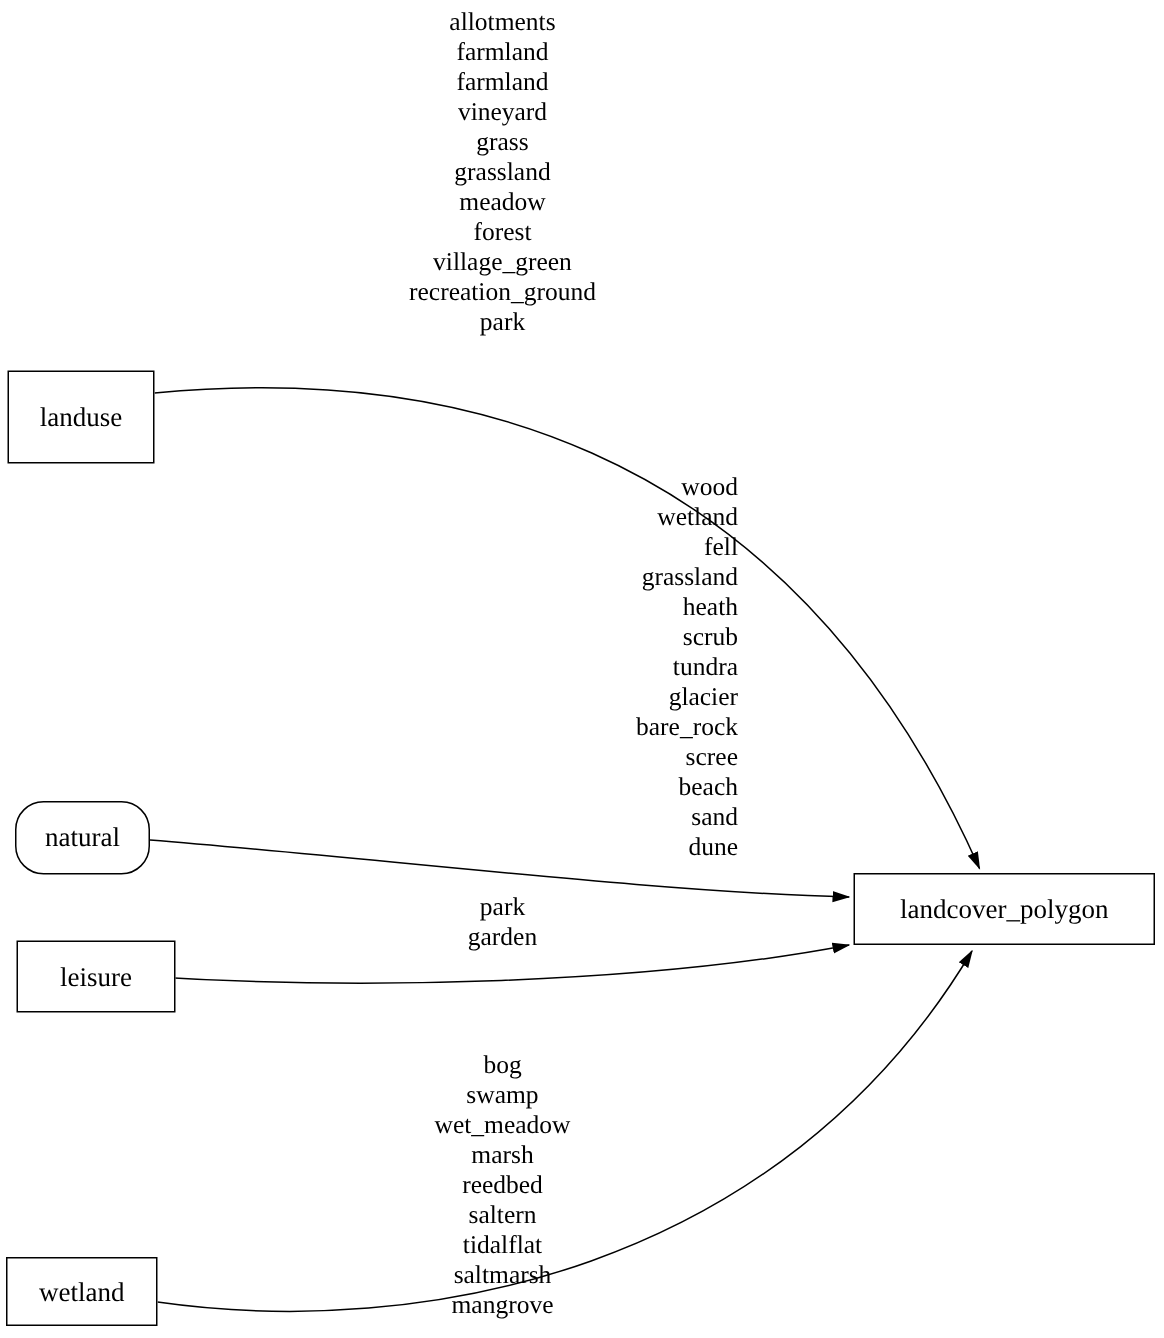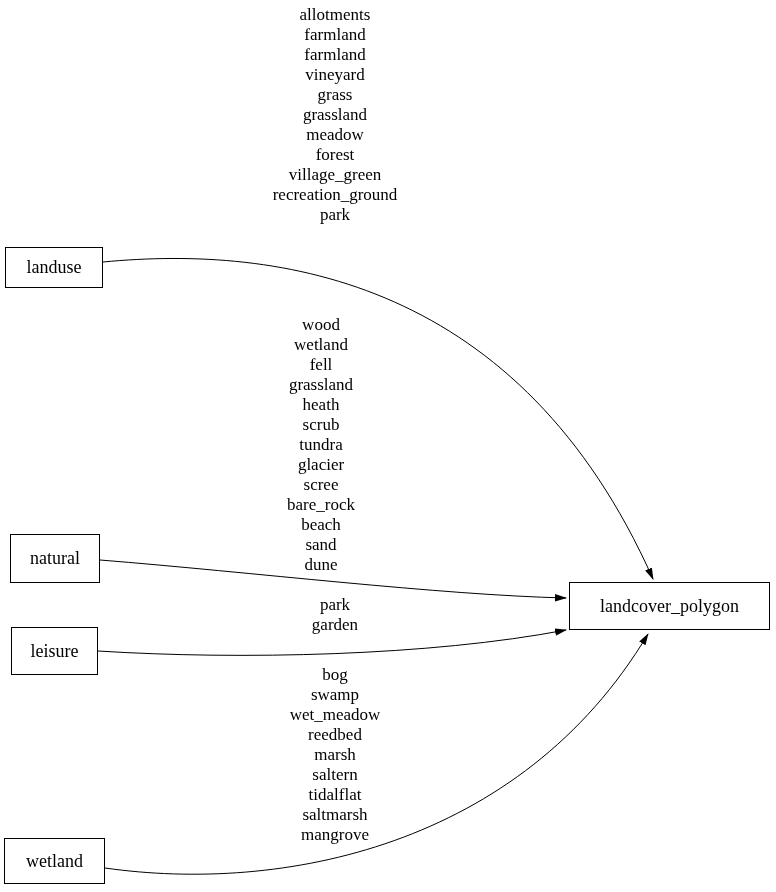--- a/index.html
+++ b/index.html
@@ -59,29 +59,29 @@
       <marker id="arrowhead" markerUnits="userSpaceOnUse" markerWidth="12" markerHeight="10" refX="11" refY="4.5" orient="auto">
         <path d="M0,0.8 L12,4.5 L0,8.2 z" fill="#000000"></path>
       </marker>
     </defs>
     <path class="edge" d="M103,262 C280,245 520,280 653,579" marker-end="url(#arrowhead)" stroke="#000000"></path>
     <path class="edge" d="M100,560 C250,572 440,595 566,598" marker-end="url(#arrowhead)" stroke="#000000"></path>
     <path class="edge" d="M98,651 C240,660 430,656 566,630" marker-end="url(#arrowhead)" stroke="#000000"></path>
     <path class="edge" d="M105,868 C280,893 520,848 648,634" marker-end="url(#arrowhead)" stroke="#000000"></path>
   </svg>
 
-  <div class="node" style="left:5px; top:247px; width:98px; height:41px;">
+  <div class="node" style="left:5px; top:247px; width:98px; height:62px;">
     <span>landuse</span>
   </div>
 
-  <div class="node" style="left:10px; top:534px; width:90px; height:49px;">
+  <div class="node" style="left:10px; top:534px; width:90px; height:49px;border-radius:19px;">
     <span>natural</span>
   </div>
 
-  <div class="node" style="left:11px; top:627px; width:87px; height:48px;">
+  <div class="node" style="left:11px; top:627px; width:106px; height:48px;">
     <span>leisure</span>
   </div>
 
   <div class="node" style="left:4px; top:838px; width:101px; height:46px;">
     <span>wetland</span>
   </div>
 
   <div class="node" style="left:569px; top:582px; width:201px; height:48px;">
     <span>landcover_polygon</span>
   </div>
@@ -93,46 +93,46 @@
     <span>vineyard</span>
     <span>grass</span>
     <span>grassland</span>
     <span>meadow</span>
     <span>forest</span>
     <span>village_green</span>
     <span>recreation_ground</span>
     <span>park</span>
   </div>
 
-  <div class="edge-label" style="left:171px; top:315px;">
+  <div class="edge-label" style="left:192px; top:315px;text-align:right;">
     <span>wood</span>
     <span>wetland</span>
     <span>fell</span>
     <span>grassland</span>
     <span>heath</span>
     <span>scrub</span>
     <span>tundra</span>
     <span>glacier</span>
+    <span>bare_rock</span>
     <span>scree</span>
-    <span>bare_rock</span>
     <span>beach</span>
     <span>sand</span>
     <span>dune</span>
   </div>
 
   <div class="edge-label" style="left:185px; top:595px;">
     <span>park</span>
     <span>garden</span>
   </div>
 
-  <div class="edge-label" style="left:185px; top:665px;">
+  <div class="edge-label" style="left:185px; top:700px;">
     <span>bog</span>
     <span>swamp</span>
     <span>wet_meadow</span>
+    <span>marsh</span>
     <span>reedbed</span>
-    <span>marsh</span>
     <span>saltern</span>
     <span>tidalflat</span>
     <span>saltmarsh</span>
     <span>mangrove</span>
   </div>
 
 </div>
 
 </body></html>

